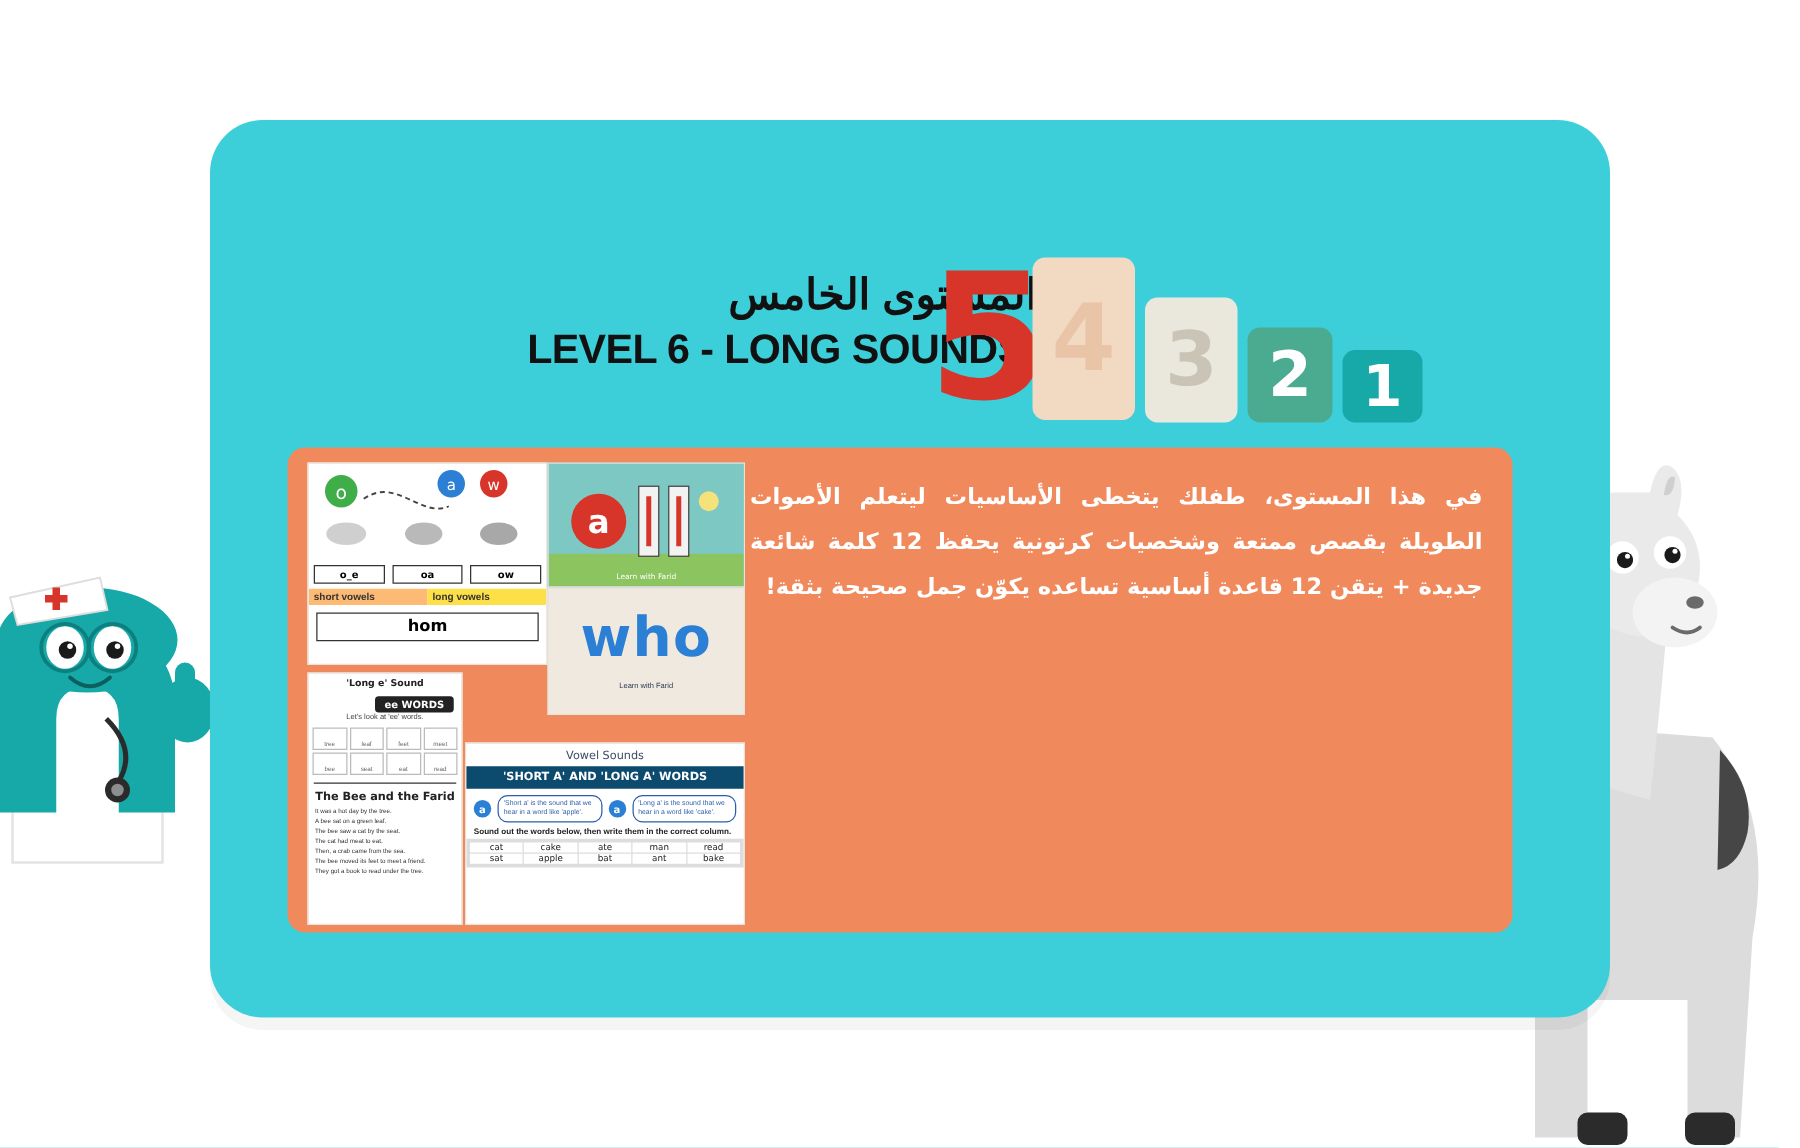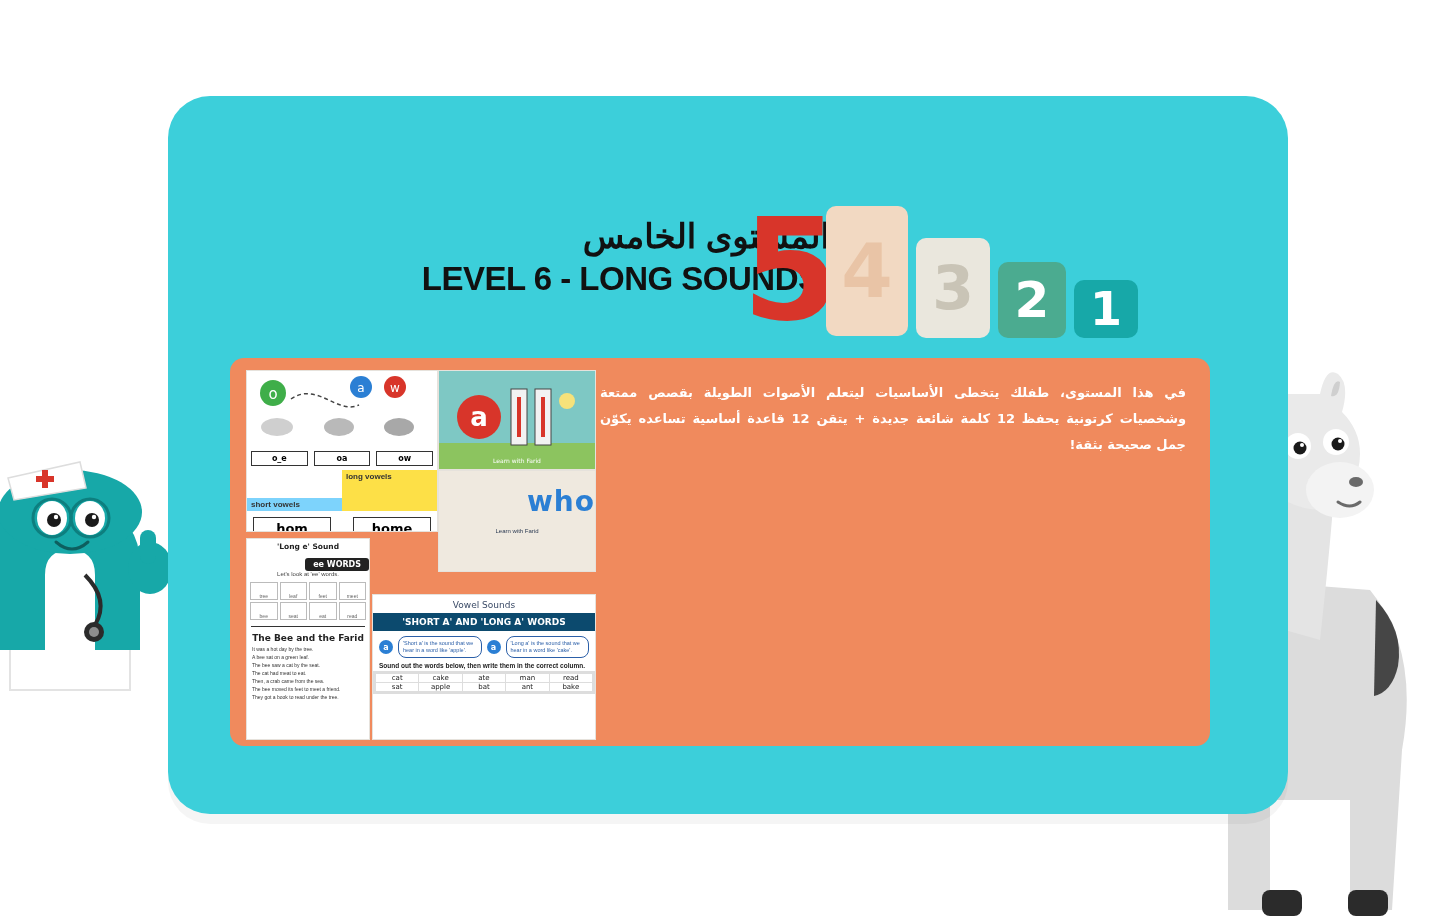--- a/index.html
+++ b/index.html
@@ -171,21 +171,21 @@
     padding:2px 0;
     flex:1;
     font-family:"DejaVu Sans", sans-serif;
   }
   .band {
     font-size: 8px;
     font-weight: bold;
     color: #333;
     padding: 2px 4px;
   }
-  .band-yellow { background:#7dd3fc;margin-top:28px; }
+  .band-yellow { background:#fdba74; }
   .band-blue   { background:#fde047; }
   .word-box {
     border:1px solid #333;
     font-size:13px;
     font-weight:bold;
     text-align:center;
     font-family:"DejaVu Sans", sans-serif;
     padding:3px 0;
   }
   .sheet-title {
@@ -250,37 +250,37 @@
     line-height:1.3;
     background:#fff;
   }
   .blue-dot {
     width:14px;height:14px;border-radius:50%;
     background:#2b7fd4;color:#fff;font-size:8px;font-weight:bold;
     display:flex;align-items:center;justify-content:center;
     font-family:"DejaVu Sans", sans-serif;
   }
   .who-word {
-    font-size:28px;font-weight:bold;color:#2b7fd4;
-    text-align:right;font-family:"DejaVu Sans", sans-serif;
+    font-size:44px;font-weight:bold;color:#2b7fd4;
+    text-align:center;font-family:"DejaVu Sans", sans-serif;
     letter-spacing:1px;
   }
   .caption-sm { font-size:6px; color:#2b3a52; text-align:center; }
 
   
   .body-text {
     position: absolute;
     right: 24px;
     top: 22px;
     width: 586px;
     direction: rtl;
     text-align: justify;
     color: #ffffff;
     font-weight: bold;
-    font-size: 13px;
+    font-size: 18px;
     line-height: 2.0;
     font-family: "DejaVu Sans", sans-serif;
   }
   .body-text p { margin: 0 0 10px 0; }
   .body-text p.last { margin-bottom: 0; }
 </style>
 </head>
 <body>
 
 <div class="mascot mascot-left">
@@ -398,21 +398,21 @@
         </svg>
         <div class="mini-row">
           <div class="mini-box">o_e</div>
           <div class="mini-box">oa</div>
           <div class="mini-box">ow</div>
         </div>
         <div style="display:flex;">
           <div class="band band-yellow" style="flex:1">short vowels</div>
           <div class="band band-blue" style="flex:1">long vowels</div>
         </div>
-        <div style="display:flex;gap:22px;padding:6px;">
+        <div style="display:flex;gap:22px;padding:6px;flex-direction:column;">
           <div class="word-box" style="flex:1">hom</div>
           <div class="word-box" style="flex:1;position:relative;">home</div>
         </div>
       </div>
 
       <div class="sheet sheet-b">
         <svg viewBox="0 0 156 98" width="156" height="98">
           <rect x="0" y="0" width="156" height="98" fill="#7ec8c4"></rect>
           <rect x="0" y="72" width="156" height="26" fill="#8cc45f"></rect>
           <circle cx="40" cy="46" r="22" fill="#d8352a"></circle>
@@ -428,21 +428,21 @@
 
       <div class="sheet sheet-c">
         <div style="height:14px"></div>
         <div class="who-word">who</div>
         <div style="height:10px"></div>
         <div class="caption-sm">Learn with Farid</div>
       </div>
 
       <div class="sheet sheet-d">
         <div class="sheet-title">'Long e' Sound</div>
-        <div style="text-align:right;padding-left:47px;">
+        <div style="text-align:center;padding-left:47px;">
           <span style="display:inline-block;background:#222;color:#fff;font-size:8px;font-weight:bold;padding:2px 8px;border-radius:3px;font-family:'DejaVu Sans',sans-serif;">ee  WORDS</span>
         </div>
         <div class="sheet-sub">Let's look at 'ee' words.</div>
         <div class="grid4">
           <div>tree</div>
           <div>leaf</div>
           <div>feet</div>
           <div>meet</div>
           <div>bee</div>
           <div>seat</div>

